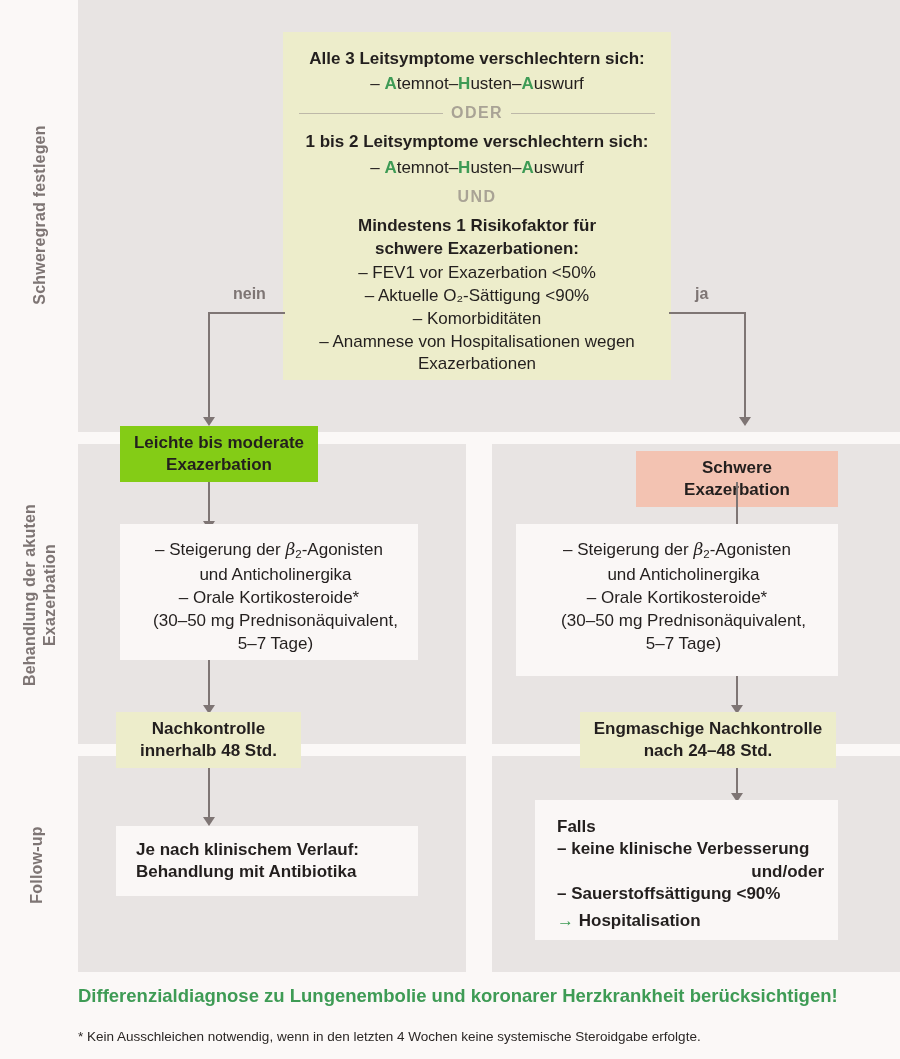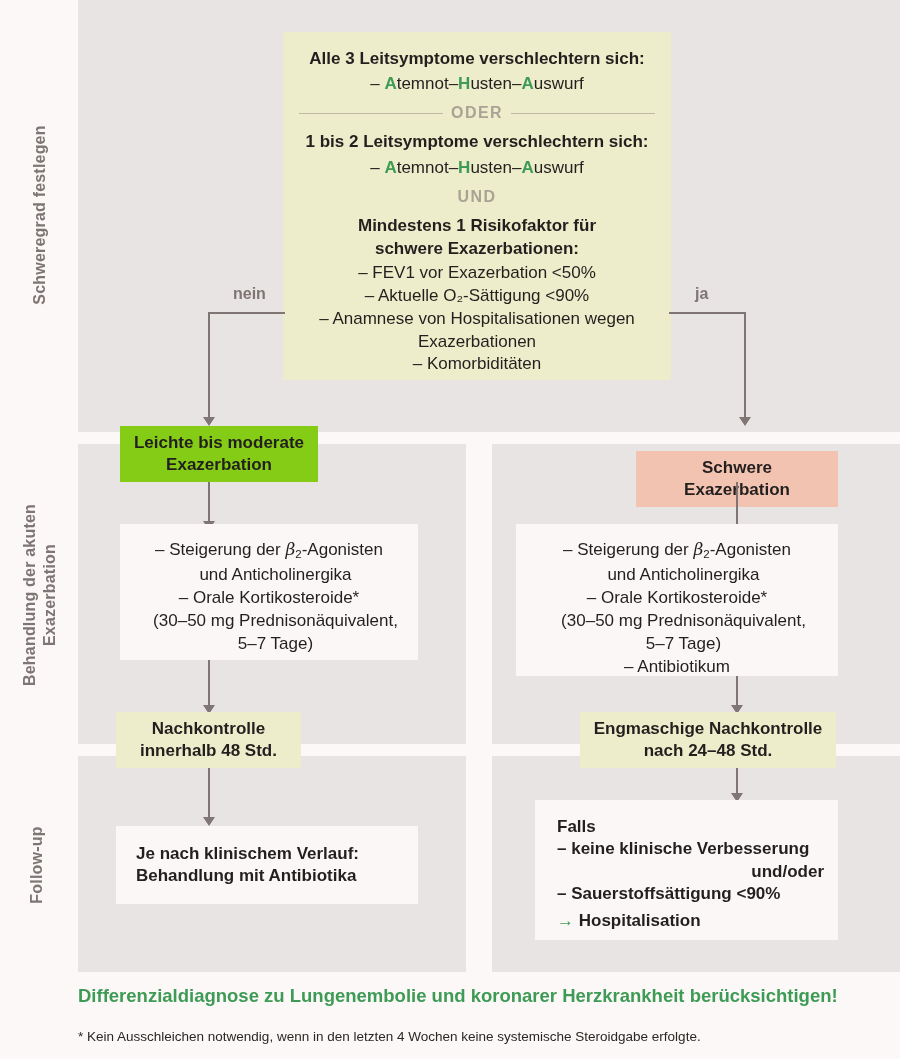--- a/index.html
+++ b/index.html
@@ -123,22 +123,22 @@
 
     <div class="conj no-rule" style="margin:9px 0 9px;">
       <span>UND</span>
     </div>
 
     <div class="title-ctr">Mindestens 1 Risikofaktor für</div>
     <div class="title-ctr" style="margin-bottom:2px;">schwere Exazerbationen:</div>
 
     <div class="body-ctr">– FEV1 vor Exazerbation &lt;50%</div>
     <div class="body-ctr">– Aktuelle O₂-Sättigung &lt;90%</div>
+    <div class="body-ctr">– Komorbiditäten</div>
     <div class="body-ctr">– Anamnese von Hospitalisationen wegen Exazerbationen</div>
-    <div class="body-ctr">– Komorbiditäten</div>
   </div>
 
   <div class="hline" style="left:208px;top:312px;width:77px;"></div>
   <div class="vline" style="left:208px;top:312px;height:106px;"></div>
   <div class="arrow-head" style="left:203px;top:417px;"></div>
   <div class="branch-word" style="left:233px;top:285px;">nein</div>
 
   <div class="hline" style="left:669px;top:312px;width:77px;"></div>
   <div class="vline" style="left:744px;top:312px;height:106px;"></div>
   <div class="arrow-head" style="left:739px;top:417px;"></div>
@@ -168,21 +168,21 @@
   <div class="arrow-head" style="left:203px;top:705px;"></div>
 
   <div class="box box-yellow" style="left:116px;top:712px;width:185px;height:56px;display:flex;flex-direction:column;justify-content:center;">
     <div class="title-ctr">Nachkontrolle</div>
     <div class="title-ctr">innerhalb 48 Std.</div>
   </div>
 
   <div class="vline" style="left:208px;top:768px;height:52px;"></div>
   <div class="arrow-head" style="left:203px;top:817px;"></div>
 
-  <div class="box box-white" style="left:116px;top:826px;width:302px;height:78px;display:flex;flex-direction:column;justify-content:center;padding-left:20px;">
+  <div class="box box-white" style="left:116px;top:826px;width:302px;height:70px;display:flex;flex-direction:column;justify-content:center;padding-left:20px;">
     <div class="title-ctr" style="text-align:left;">Je nach klinischem Verlauf:</div>
     <div class="title-ctr" style="text-align:left;">Behandlung mit Antibiotika</div>
   </div>
 
   <div class="box box-salmon" style="left:636px;top:426px;width:202px;height:56px;display:flex;flex-direction:column;justify-content:center;">
     <div class="title-ctr">Schwere</div>
     <div class="title-ctr">Exazerbation</div>
   </div>
 
   <div class="vline" style="left:736px;top:482px;height:42px;"></div>
@@ -190,23 +190,20 @@
   <div class="box box-white" style="left:516px;top:524px;width:322px;height:152px;padding:14px 16px;">
     <div class="body-left li">
       <span>– </span><span>Steigerung der </span><span class="ital-b">β</span><sub>2</sub><span>-Agonisten</span>
     </div>
     <div class="body-left" style="padding-left:13px;">und Anticholinergika</div>
     <div class="body-left li">
       <span>– </span><span>Orale Kortikosteroide*</span>
     </div>
     <div class="body-left" style="padding-left:13px;">(30–50 mg Prednisonäquivalent,</div>
     <div class="body-left" style="padding-left:13px;">5–7 Tage)</div>
-    <div class="body-left li">
-      <span>– </span><span>Antibiotikum</span>
-    </div>
   </div>
 
   <div class="vline" style="left:736px;top:676px;height:36px;"></div>
   <div class="arrow-head" style="left:731px;top:705px;"></div>
 
   <div class="box box-yellow" style="left:580px;top:712px;width:256px;height:56px;display:flex;flex-direction:column;justify-content:center;">
     <div class="title-ctr">Engmaschige Nachkontrolle</div>
     <div class="title-ctr">nach 24–48 Std.</div>
   </div>
 

